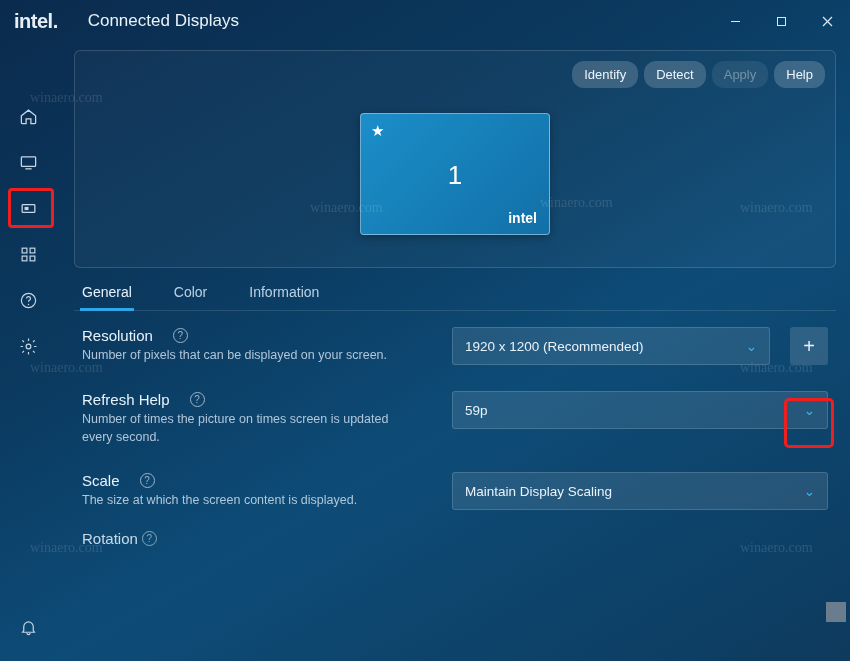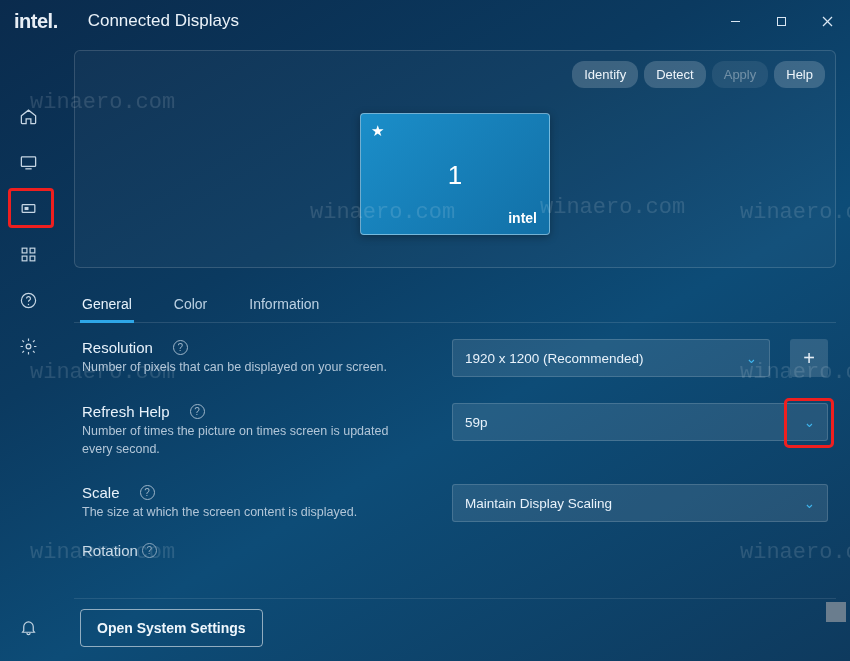--- a/index.html
+++ b/index.html
@@ -121,21 +121,20 @@
   .tabs {
     display: flex; gap: 42px;
     padding: 16px 8px 0 8px;
     border-bottom: 1px solid rgba(255,255,255,0.12);
     font-size: 14px;
   }
   .tab {
     padding-bottom: 10px;
     color: #bcd1e3;
     position: relative;
-    margin-top: 12px;
   }
   .tab.active {
     color: #e8f2fb;
   }
   .tab.active::after {
     content: "";
     position: absolute; left: -2px; right: -2px; bottom: -1px;
     height: 3px; background: #2ea7e8;
   }
   
@@ -215,21 +214,21 @@
     opacity: 0.85;
   }
   .scroll-thumb {
     position: absolute;
     right: 4px; top: 560px;
     width: 20px; height: 20px;
     background: #6a7d8e;
   }
   .watermark {
     position: absolute; color: rgba(255,255,255,0.13);
-    font-size: 22px; font-family: Liberation Mono, monospace;
+    font-size: 14px; font-family: Liberation Serif, serif;
     pointer-events: none; user-select: none;
   }
 </style>
 </head>
 <body>
 
 <div class="window">
 
   <div class="titlebar">
     <span class="brand"><span>intel</span><span class="dot">.</span></span>
@@ -380,23 +379,20 @@
           </div>
         </div>
 
         <div class="rotation-peek">
           <span>Rotation</span>
           <span class="help-q">?</span>
         </div>
 
       </div>
 
-      <div class="bottom-bar">
-        <div class="open-settings">Open System Settings</div>
-      </div>
 
       <div class="plus-highlight"></div>
       <div class="scroll-thumb"></div>
     </div>
   </div>
 
   <div class="watermark" style="left:30px; top:90px;">winaero.com</div>
   <div class="watermark" style="left:310px; top:200px;">winaero.com</div>
   <div class="watermark" style="left:540px; top:195px;">winaero.com</div>
   <div class="watermark" style="left:740px; top:200px;">winaero.com</div>

